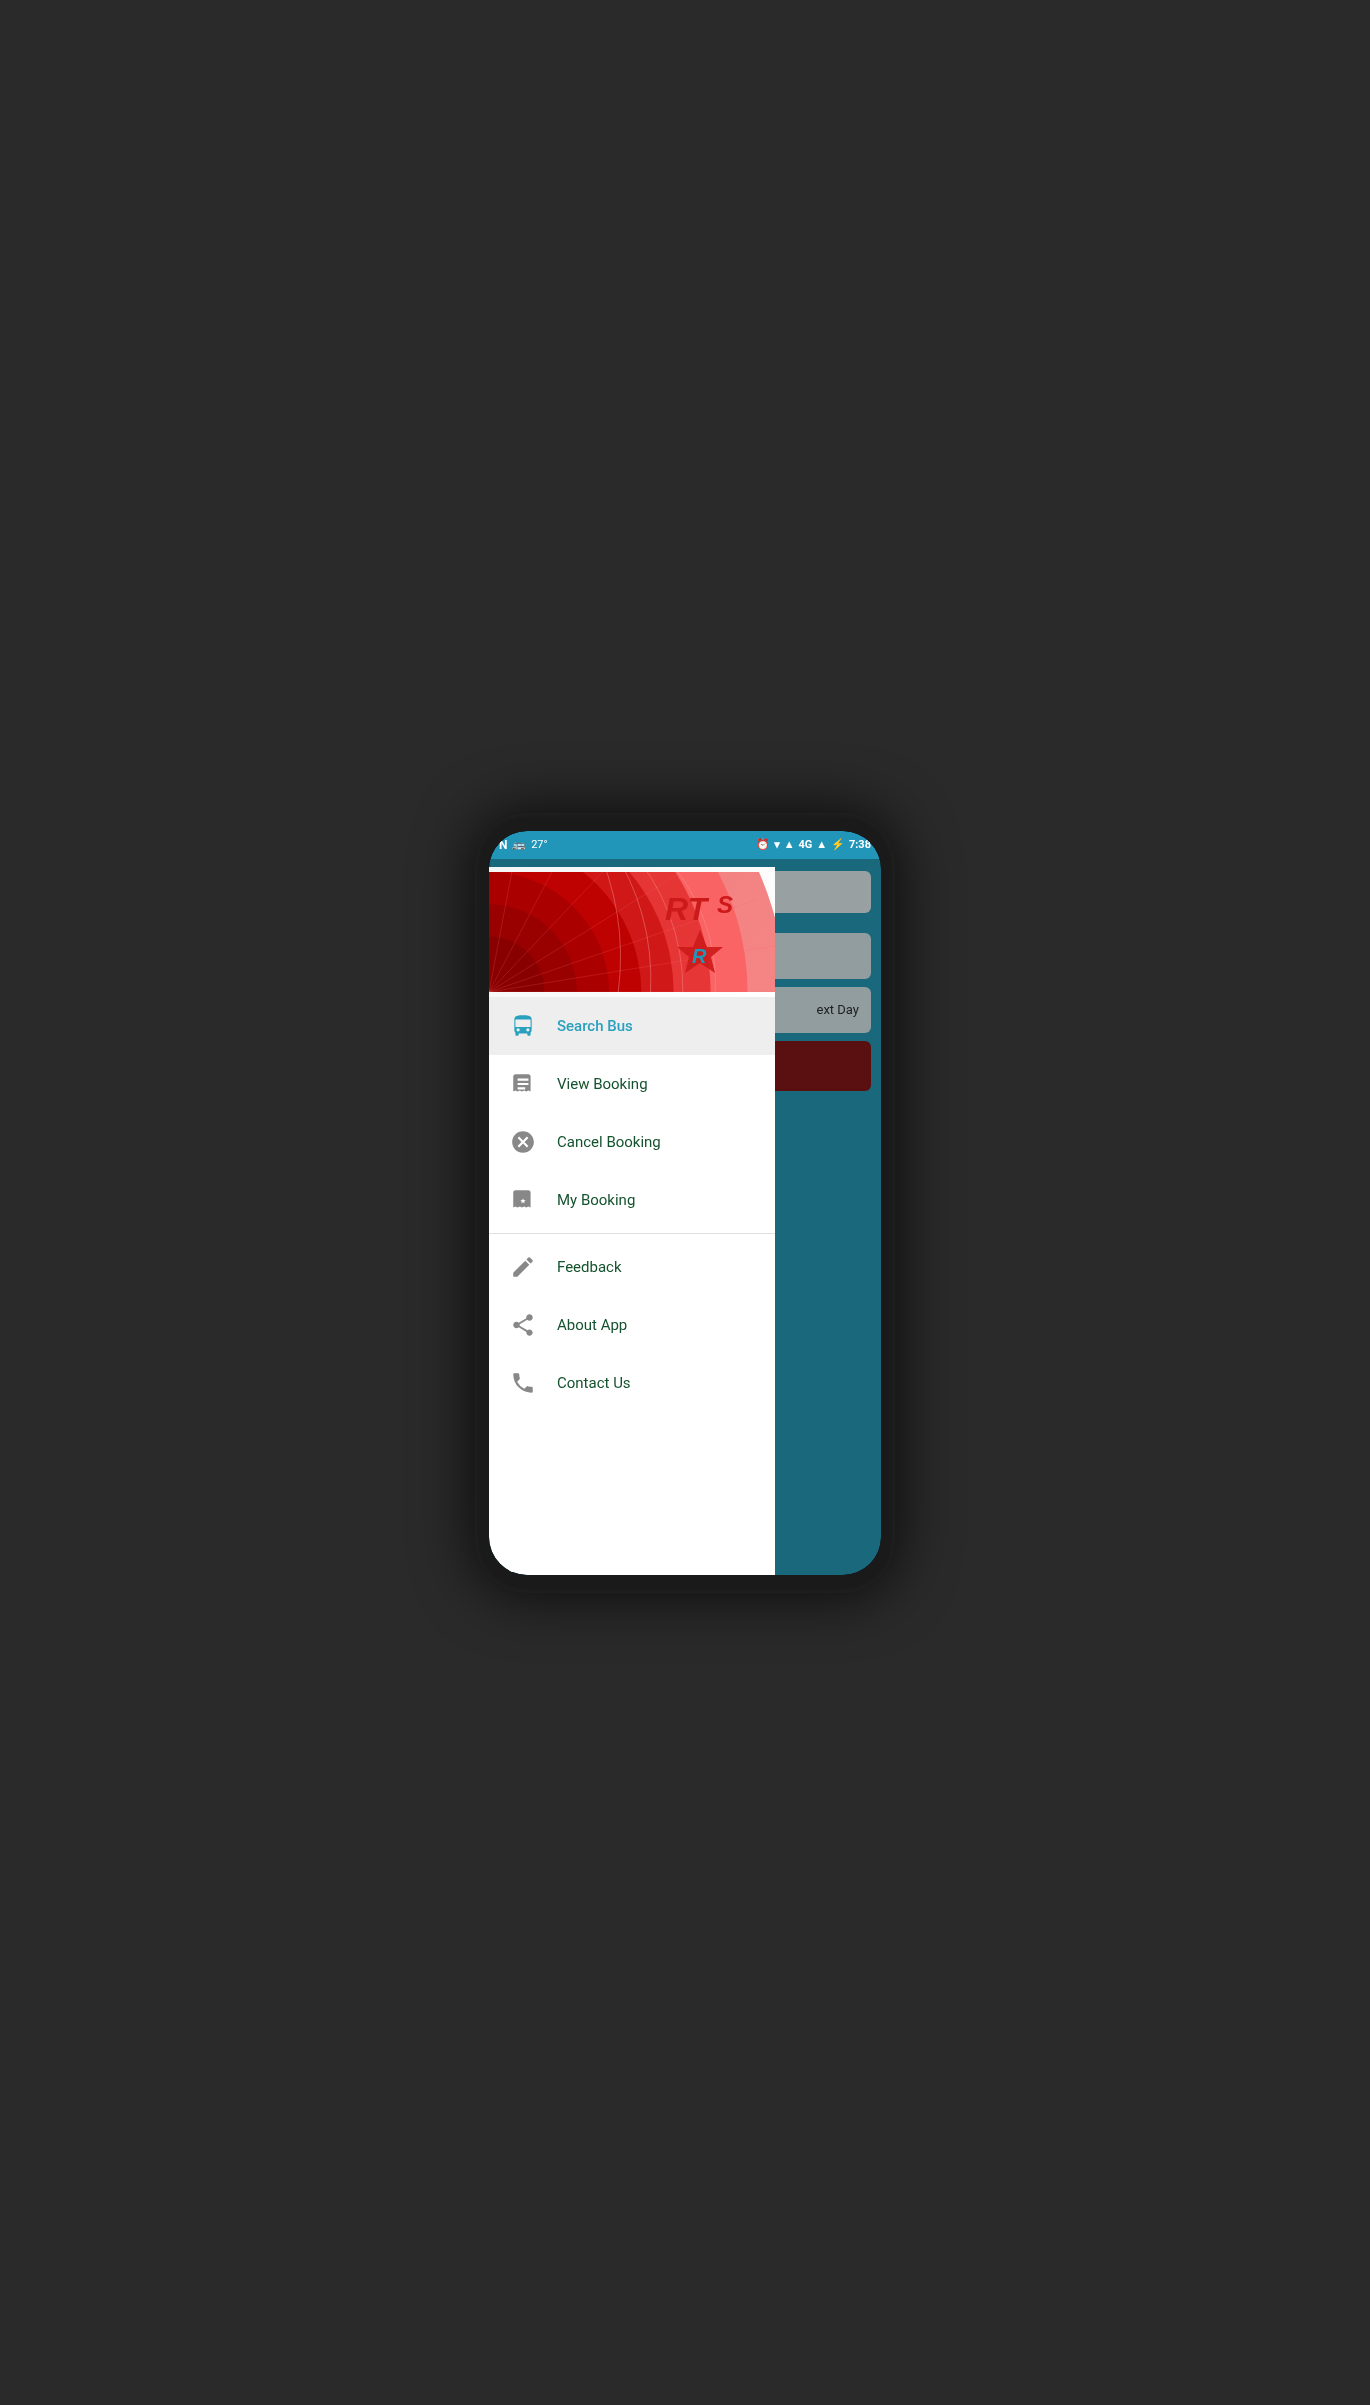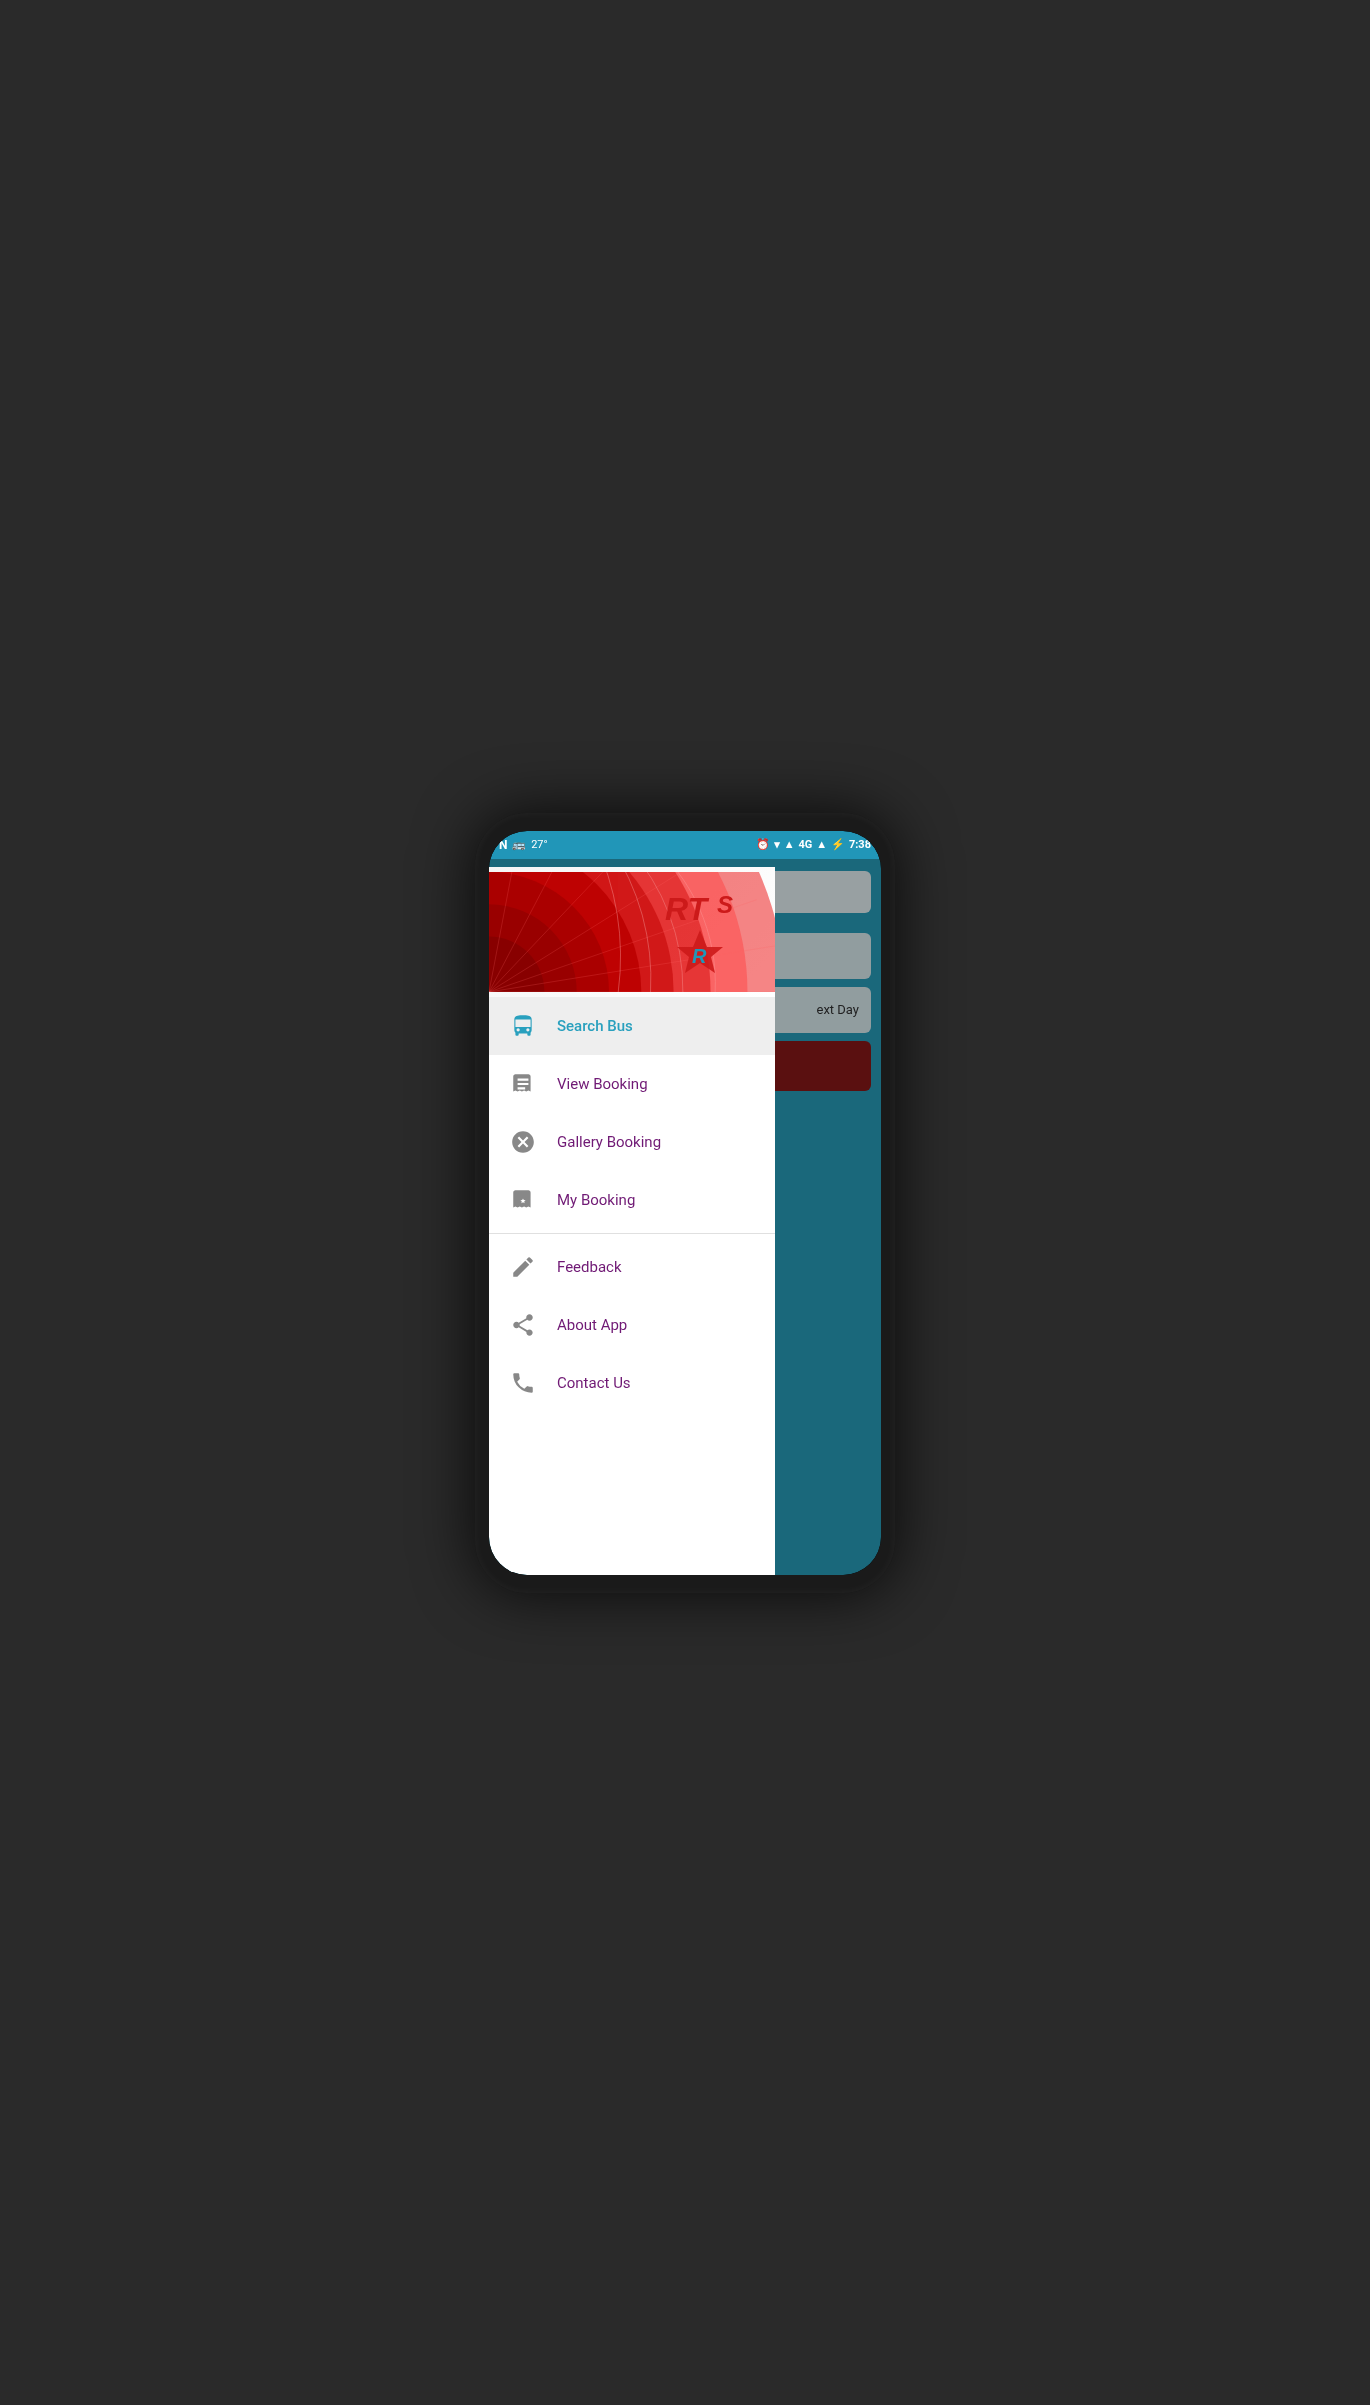--- a/index.html
+++ b/index.html
@@ -205,21 +205,21 @@
       flex-shrink: 0;
     }
 
     .menu-icon svg {
       width: 26px;
       height: 26px;
     }
 
     .menu-label {
       font-size: 15px;
-      color: #701a75;
+      color: #14532d;
       font-weight: 400;
     }
 
     .menu-label.active-label {
       color: #29a0be;
       font-weight: 500;
     }
 
   </style>
 </head>
@@ -340,21 +340,21 @@
               </div>
               <span class="menu-label">View Booking</span>
             </div>
 
             <div class="menu-item">
               <div class="menu-icon">
                 <svg viewBox="0 0 24 24" fill="#888">
                   <path d="M12 2C6.48 2 2 6.48 2 12s4.48 10 10 10 10-4.48 10-10S17.52 2 12 2zm5 13.59L15.59 17 12 13.41 8.41 17 7 15.59 10.59 12 7 8.41 8.41 7 12 10.59 15.59 7 17 8.41 13.41 12 17 15.59z"></path>
                 </svg>
               </div>
-              <span class="menu-label">Gallery Booking</span>
+              <span class="menu-label">Cancel Booking</span>
             </div>
 
             <div class="menu-item">
               <div class="menu-icon">
                 <svg viewBox="0 0 24 24" fill="#888">
                   <path d="M19 3H5c-1.1 0-2 .9-2 2v14l2-1 2 1 2-1 2 1 2-1 2 1 2-1 2 1V5c0-1.1-.9-2-2-2zm-5.5 12l-1.5-.9-1.5.9.4-1.7-1.3-1.1 1.7-.1.7-1.6.7 1.6 1.7.1-1.3 1.1.4 1.7z"></path>
                 </svg>
               </div>
               <span class="menu-label">My Booking</span>
             </div>

